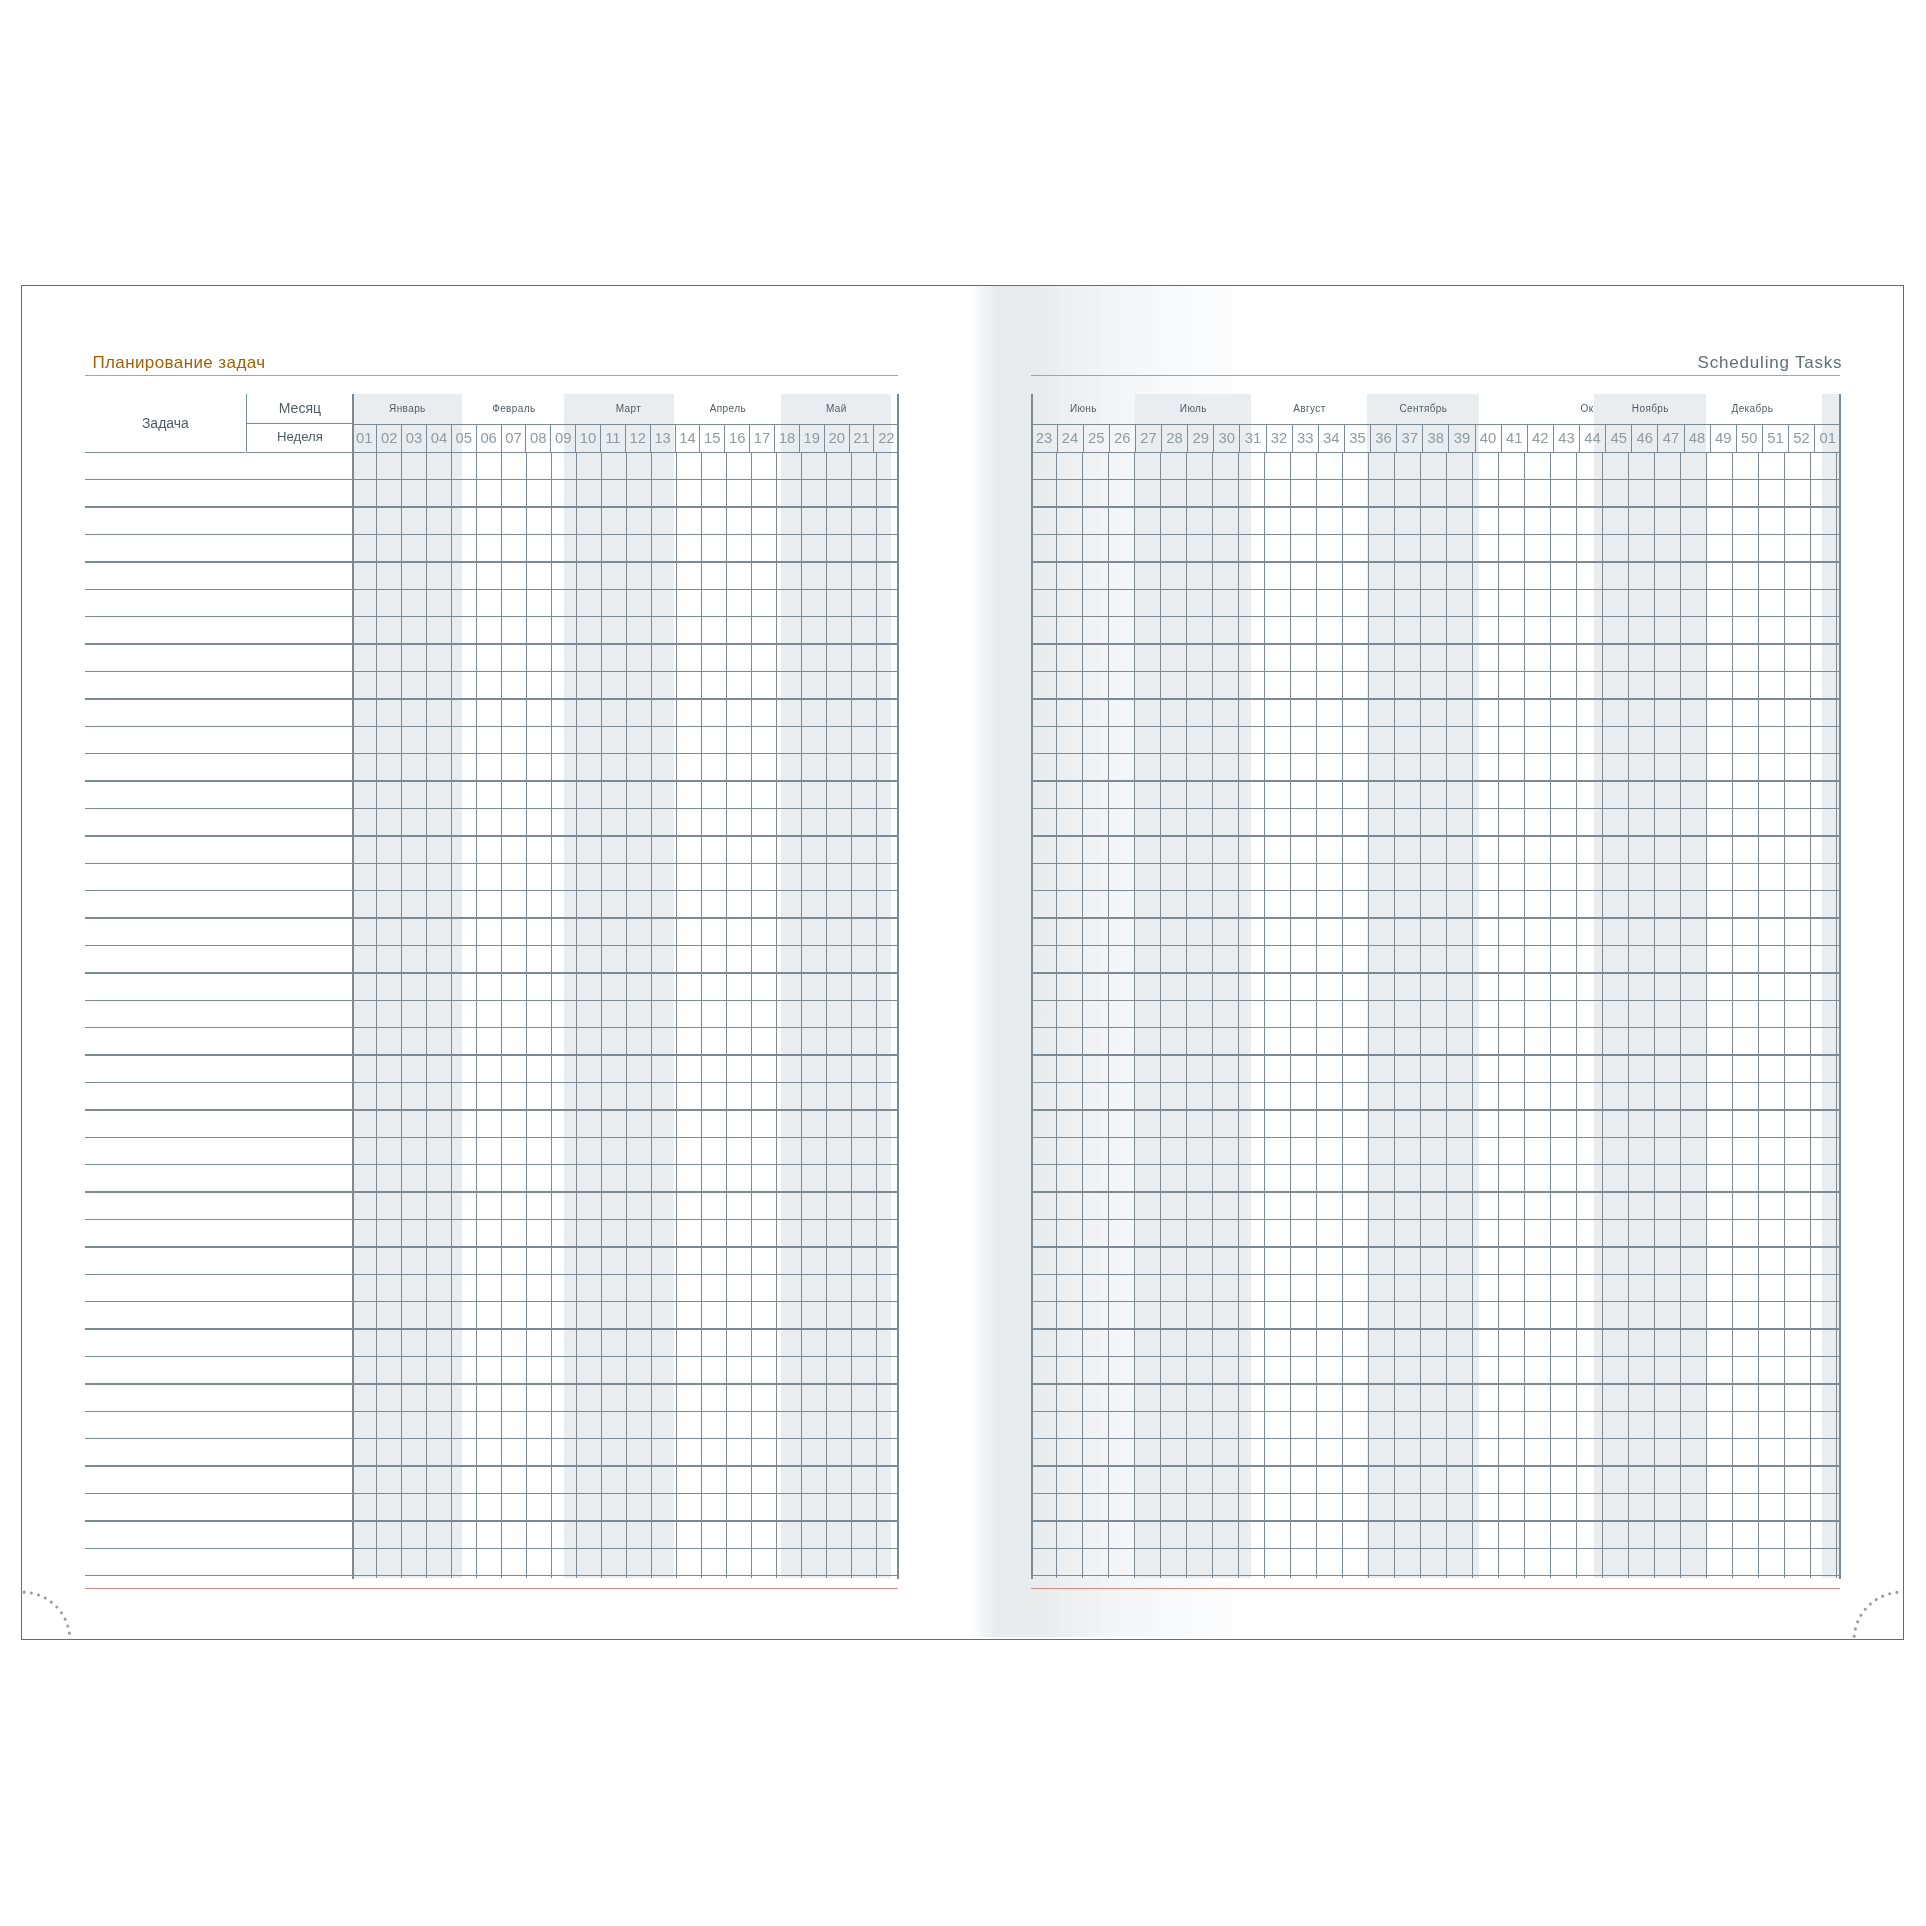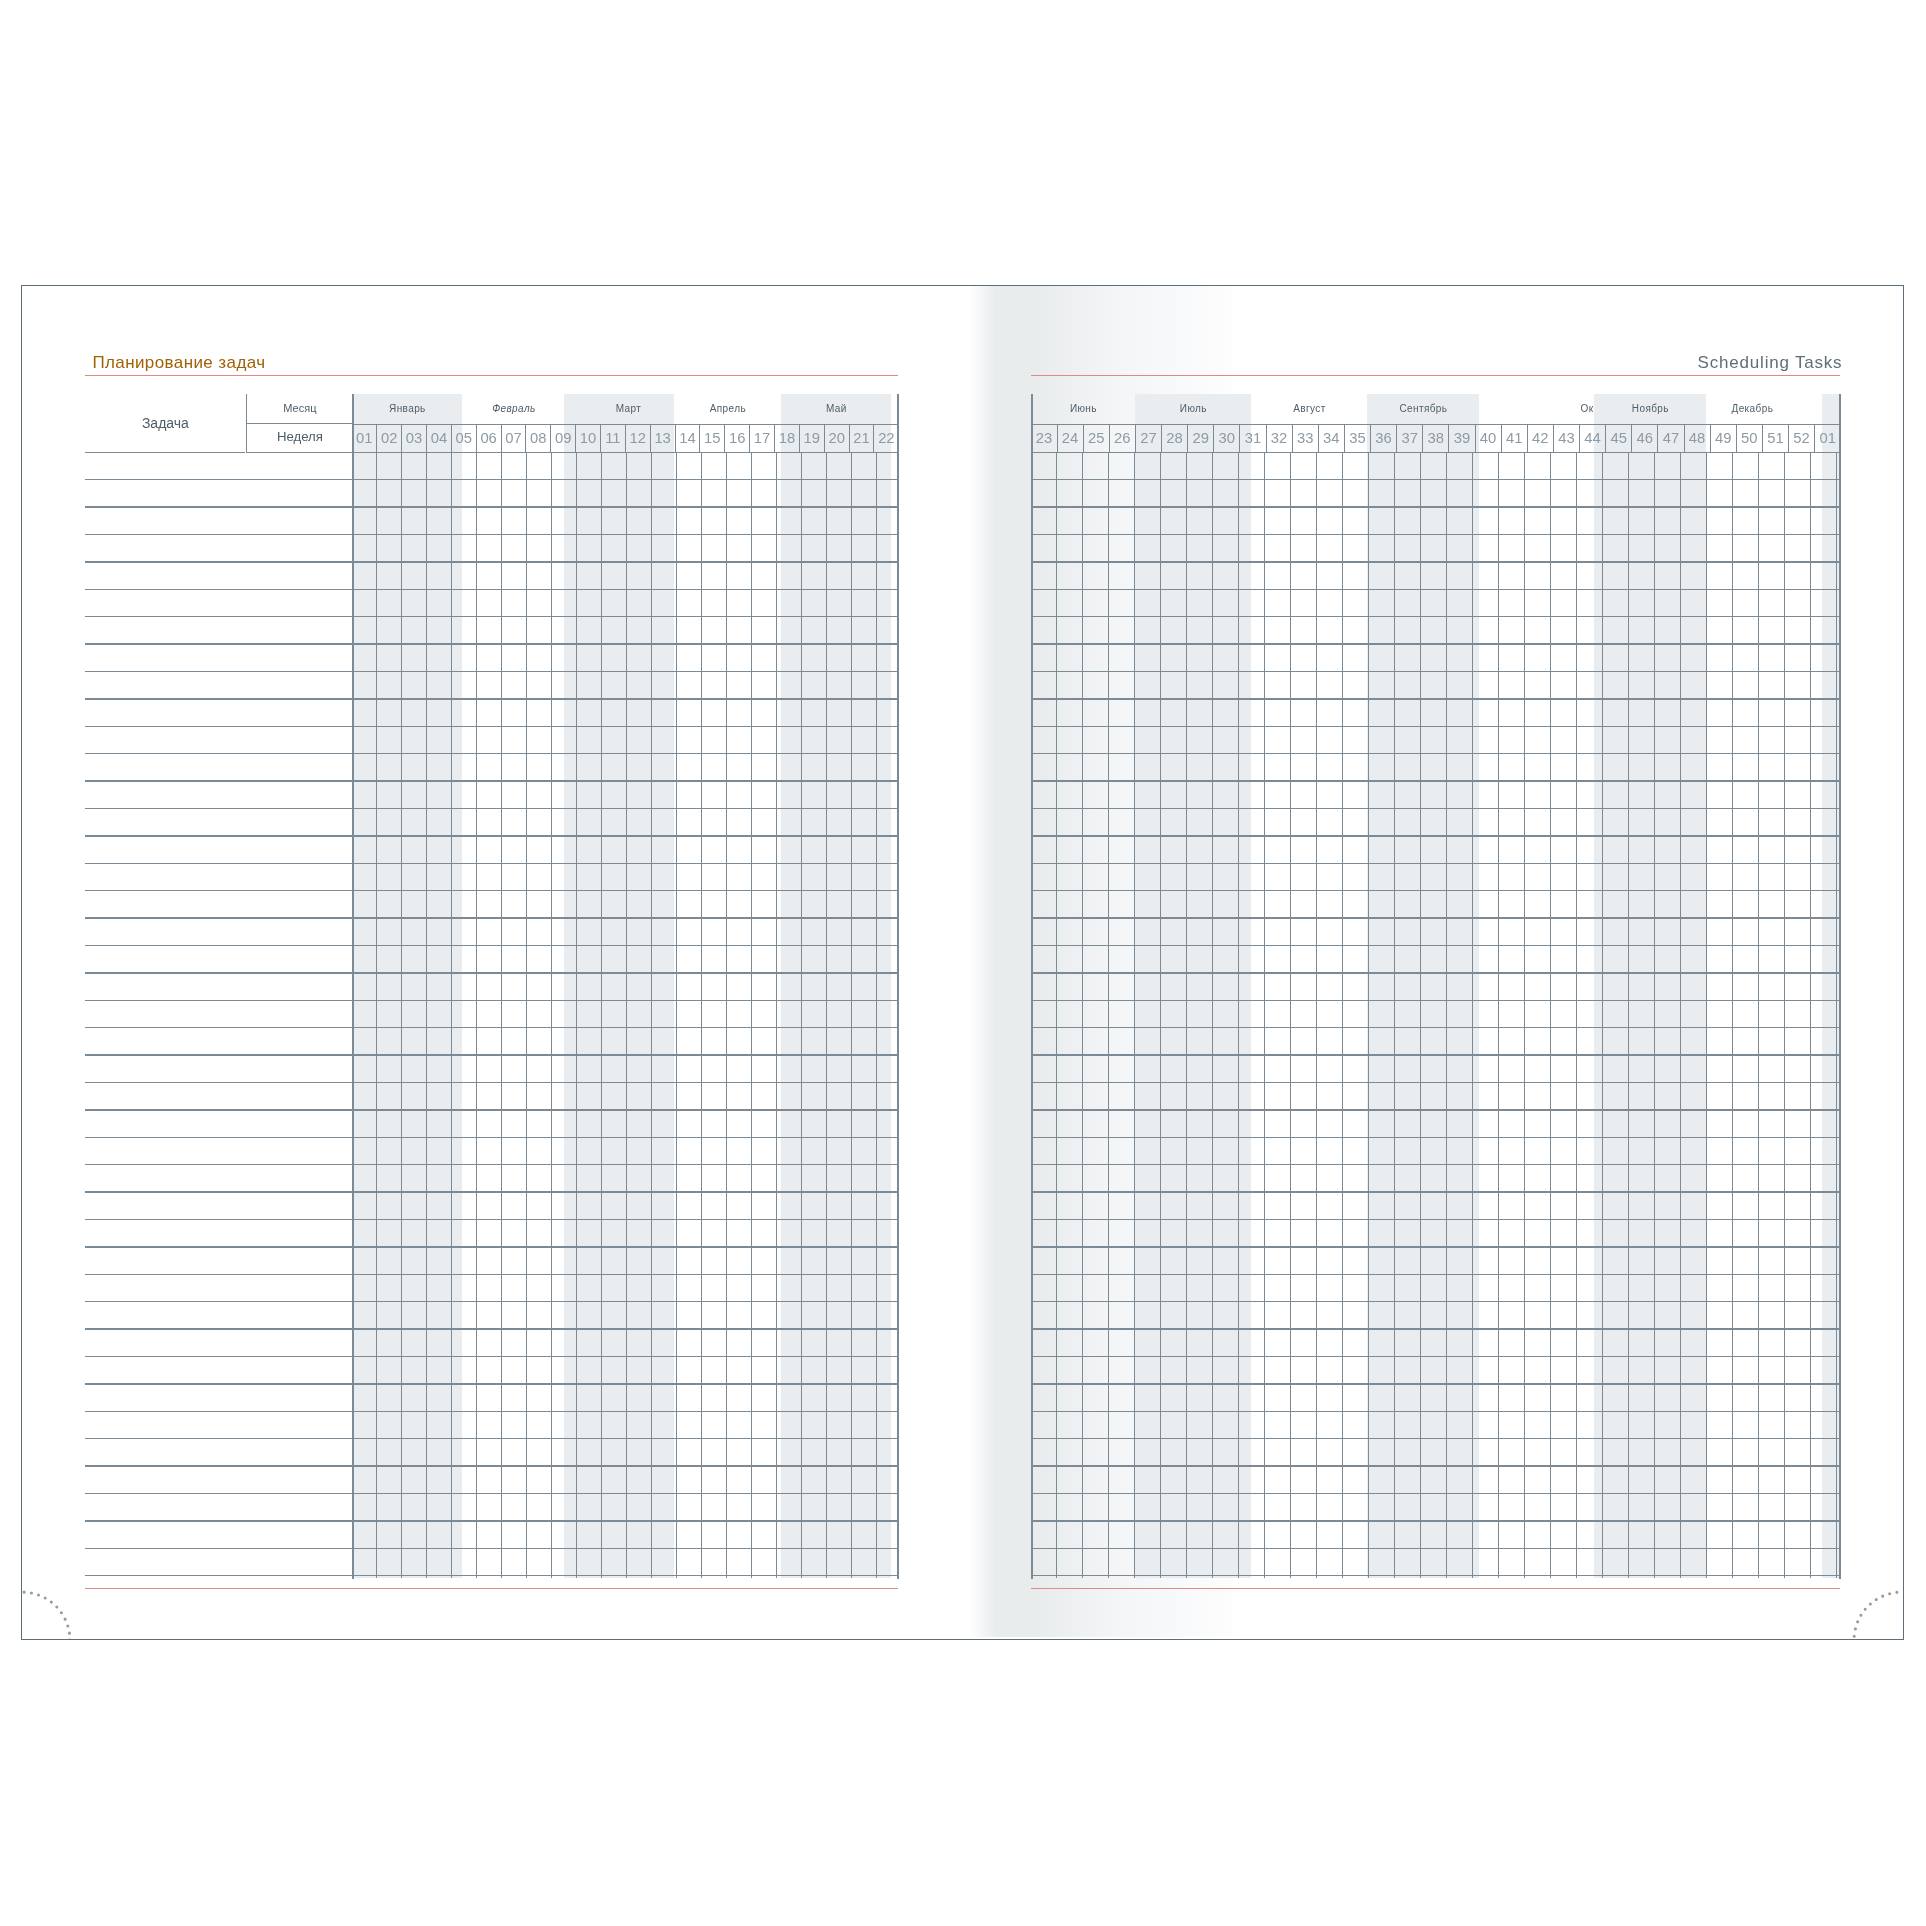--- a/index.html
+++ b/index.html
@@ -61,38 +61,38 @@
     left:63px; top:108px; width:160px; height:59px;
     border-bottom:1.2px solid #7b8a94; box-sizing:border-box;
     text-align:center; line-height:58px; font-size:14px; color:#4e5d67;
   }
   .label-col {
     left:224px; top:108px; width:106px; height:59px;
     border-left:1.2px solid #7b8a94; border-bottom:1.2px solid #7b8a94; box-sizing:border-box;
   }
   .label-half-top {
     height:30px; border-bottom:1.2px solid #7b8a94; box-sizing:border-box;
-    line-height:29px; text-align:center; font-size:11px; color:#4e5d67;
+    line-height:29px; text-align:center; font-size:14px; color:#4e5d67;
   }
   .label-half-bottom {
     height:26.4px; line-height:26.4px; text-align:center; font-size:13.2px; color:#4e5d67;
   }
   .corner-arc { position:absolute; }
 </style>
 </head>
 <body>
 
 <div class="spread">
 
   <div class="abs fold"></div>
 
   <div id="bands-left">
       <div class="abs band" style="left: 330px; width: 110px;"></div>
       <div class="abs month-label" style="left: 330px; width: 110px;">Январь</div>
-      <div class="abs month-label" style="left: 440px; width: 103px; font-style: italic;">Февраль</div>
+      <div class="abs month-label" style="left: 440px; width: 103px;">Февраль</div>
       <div class="abs band" style="left: 542px; width: 110px;"></div>
       <div class="abs month-label" style="left: 542px; width: 128px;">Март</div>
       <div class="abs month-label" style="left: 652px; width: 107px;">Апрель</div>
       <div class="abs band" style="left: 759px; width: 110px;"></div>
       <div class="abs month-label" style="left: 759px; width: 110px;">Май</div>
     </div>
   <div id="bands-right">
       <div class="abs month-label" style="left: 1009px; width: 104px;">Июнь</div>
       <div class="abs band" style="left: 1113px; width: 116px;"></div>
       <div class="abs month-label" style="left: 1113px; width: 116px;">Июль</div>

